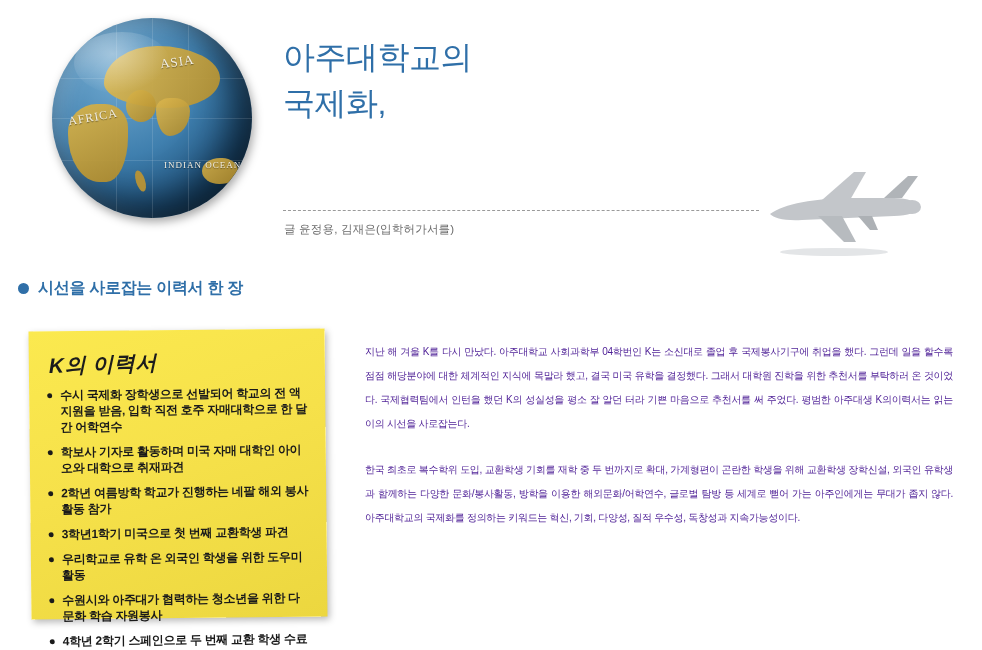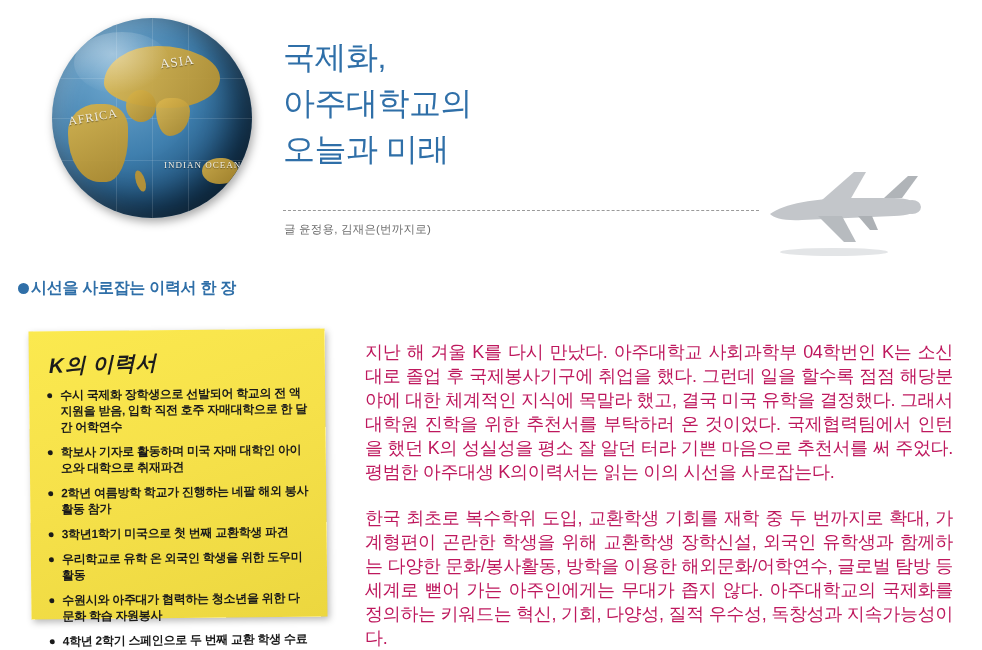--- a/index.html
+++ b/index.html
@@ -159,21 +159,21 @@
   }
   .plane svg { display: block; }
 
   
   .section-head {
     position: absolute;
     left: 18px;
     top: 278px;
     display: flex;
     align-items: center;
-    gap: 2px;
+    gap: 9px;
   }
   .bullet-dot {
     width: 11px;
     height: 11px;
     border-radius: 50%;
     background: #2f6fa8;
     display: inline-block;
   }
   .section-head-text {
     font-size: 16px;
@@ -231,23 +231,23 @@
 
   
   .body-col {
     position: absolute;
     left: 365px;
     top: 340px;
     width: 588px;
   }
   .body-col p {
     margin: 0 0 22px 0;
-    font-size: 18px;
+    font-size: 10px;
     line-height: 24px;
-    color: #be185d;
+    color: #4c1d95;
     text-align: justify;
     letter-spacing: -0.3px;
   }
 </style>
 </head>
 <body>
 
 <div id="page">
 
   <div class="globe-wrap">
@@ -265,26 +265,25 @@
       <div class="land austral"></div>
       <div class="land madagascar"></div>
       <div class="globe-label lbl-asia">ASIA</div>
       <div class="globe-label lbl-africa">AFRICA</div>
       <div class="globe-label lbl-indian">INDIAN OCEAN</div>
       <div class="globe-gloss"></div>
     </div>
   </div>
 
   <div class="title-block">
+    <div class="title-line">아주대학교의</div>
     <div class="title-line">국제화,</div>
-    <div class="title-line">아주대학교의</div>
-    <div class="title-line">오늘과 미래</div>
   </div>
   <div class="dash-rule"></div>
-  <div class="byline">글 윤정용, 김재은(번까지로)</div>
+  <div class="byline">글 윤정용, 김재은(입학허가서를)</div>
 
   <div class="plane">
     <svg width="170" height="86" viewBox="0 0 170 86" xmlns="http://www.w3.org/2000/svg" aria-hidden="true">
       <g fill="#c3c6ca">
         <path d="M8 44 C 22 34, 52 28, 92 28 L 132 28 C 146 28, 156 32, 156 37 C 156 42, 146 46, 132 46 L 40 50 C 22 51, 12 48, 8 44 Z"></path>
         <path d="M60 30 L 92 2 L 104 2 L 88 30 Z"></path>
         <path d="M56 46 L 82 72 L 94 72 L 80 46 Z" fill="#b7bbbf"></path>
         <path d="M122 28 L 146 6 L 156 6 L 140 28 Z" fill="#b0b4b8"></path>
         <ellipse cx="150" cy="37" rx="9" ry="7"></ellipse>
         <path d="M96 46 L 108 60 L 116 60 L 110 46 Z" fill="#adb1b5"></path>

